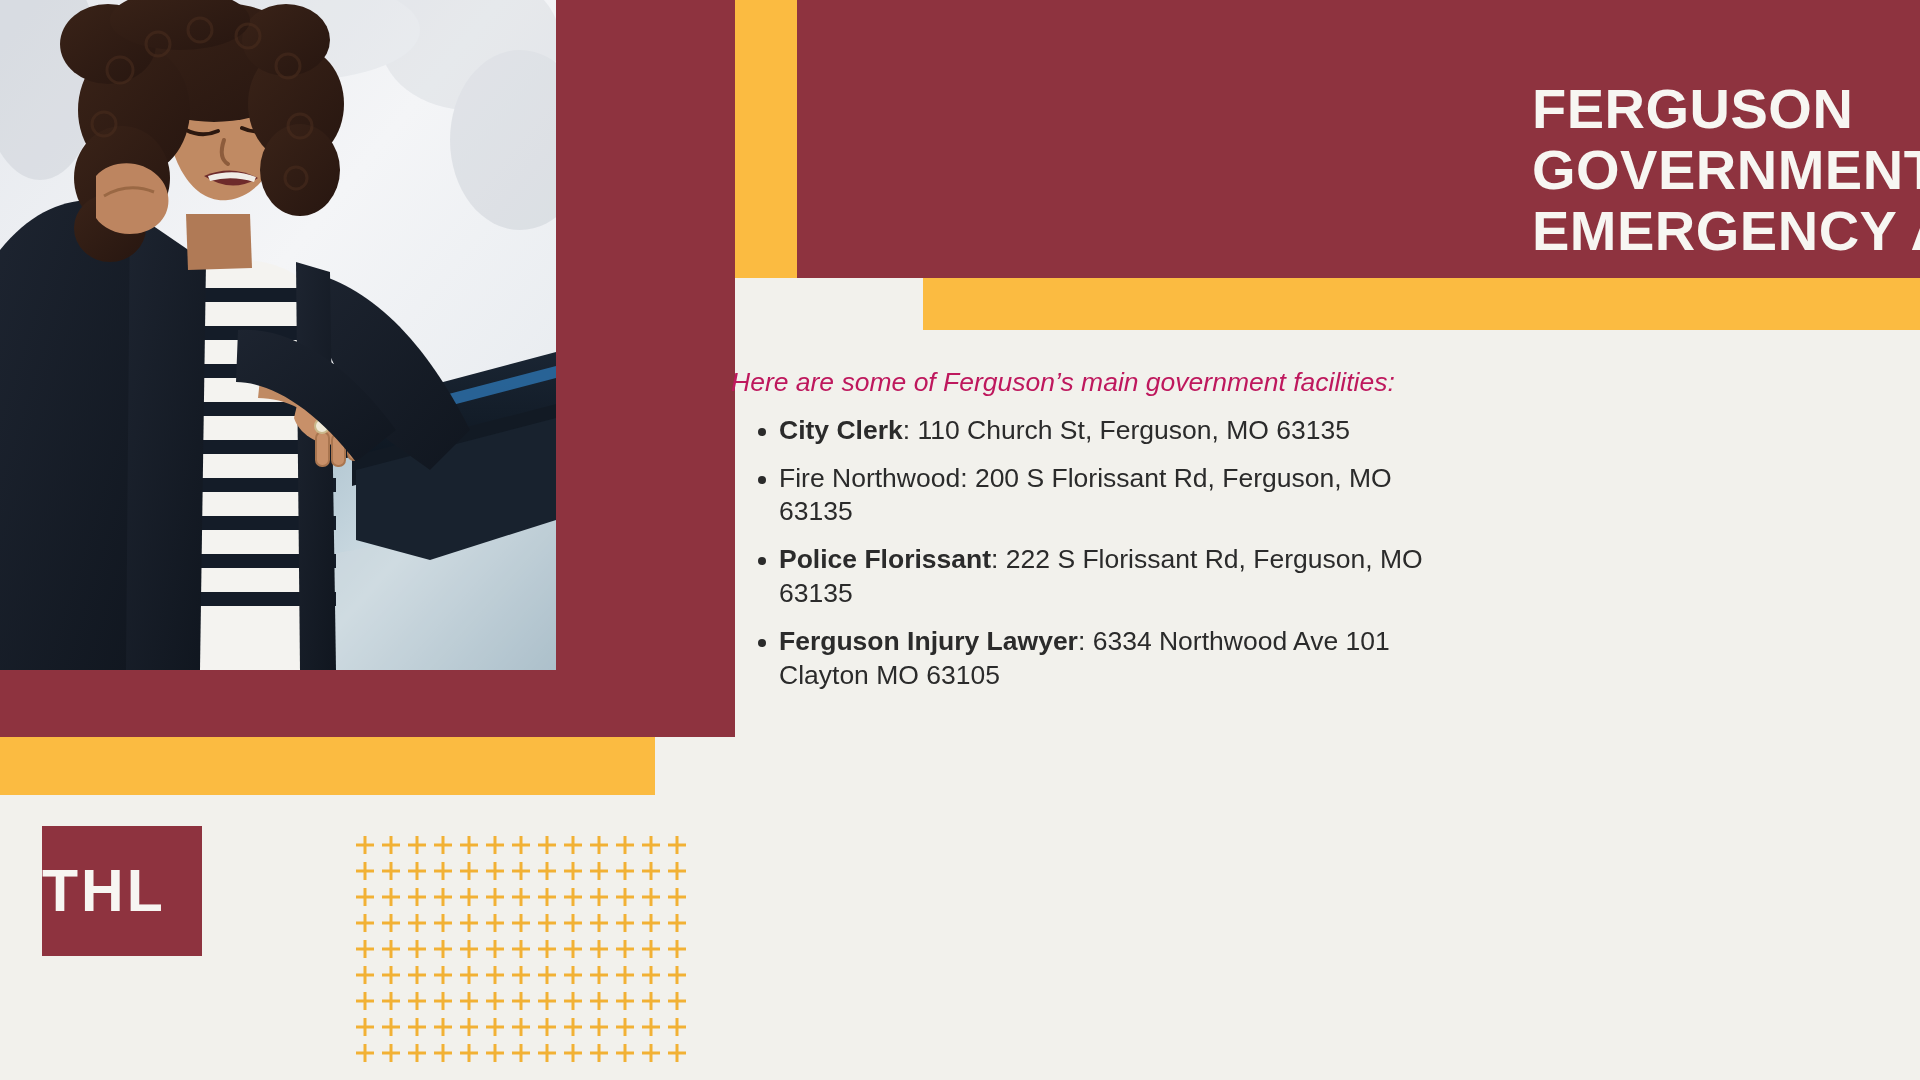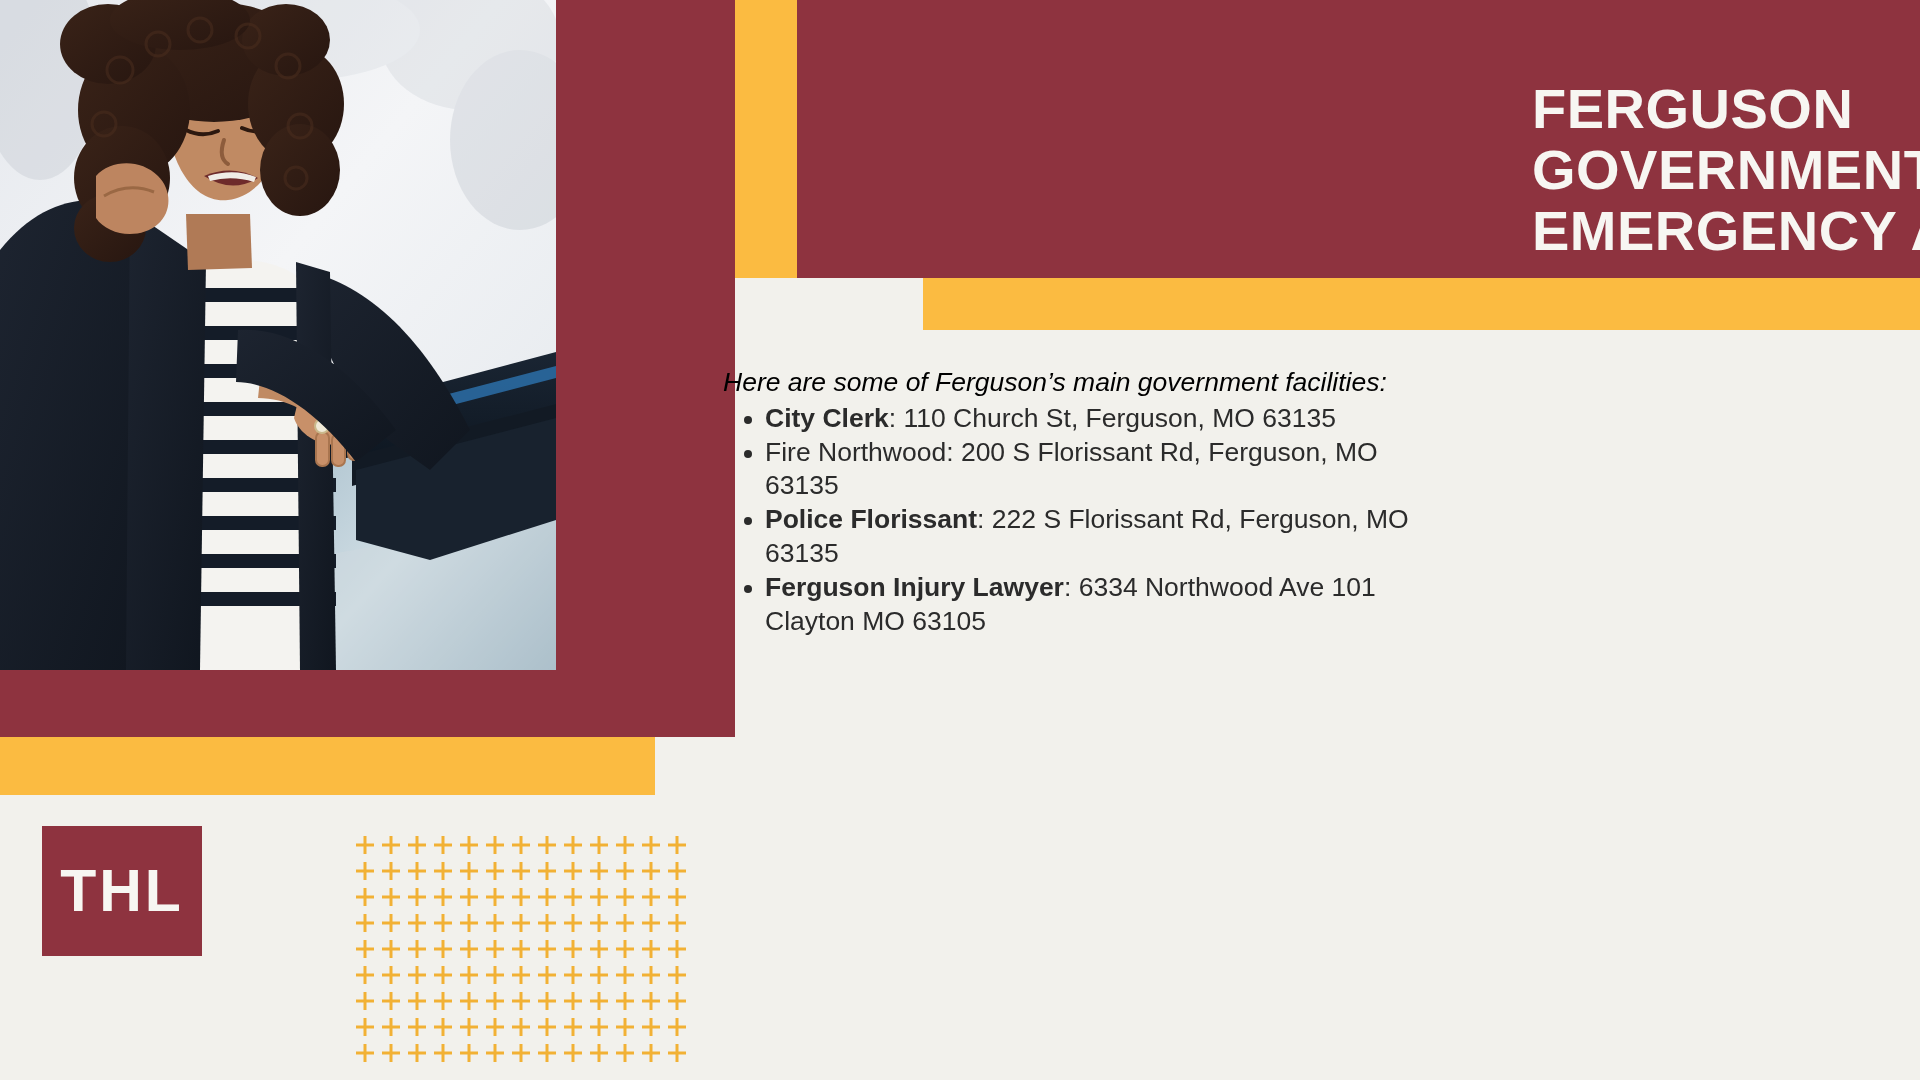--- a/index.html
+++ b/index.html
@@ -33,21 +33,21 @@
   .photo{
     position:absolute;left:0;top:0;width:556px;height:670px;
     overflow:hidden;background:#dfe3e8;
   }
   .photo svg{display:block;width:556px;height:670px;}
 
   
   .logo-box{
     position:absolute;left:42px;top:826px;width:160px;height:130px;
     background:#8e333f;
-    display:flex;align-items:center;justify-content:center;
+    display:flex;align-items:center;
   }
   .logo-text{
     color:#f7f6f2;
     font-size:59px;font-weight:700;letter-spacing:3px;line-height:1;
     font-family:"Liberation Sans", sans-serif;
   }
 
   
   .plus-grid{
     position:absolute;left:352px;top:832px;width:318px;height:230px;
@@ -76,35 +76,35 @@
 
   
   .content{
     position:absolute;left:723px;top:366px;width:720px;
     color:#222222;
   }
   .intro{
     font-style:italic;
     font-size:26.5px;
     line-height:1.28;
-    color:#000000;
-    margin:0 0 2px 0;
+    color:#be185d;
+    margin:0 0 2px 8px;
     font-family:"Liberation Sans", sans-serif;
   }
   ul.facility-list{
     list-style:none;
     margin:0;padding:0;
   }
   ul.facility-list li{
     position:relative;
     padding-left:42px;
     font-size:26.5px;
     line-height:1.275;
     color:#2b2b2b;
-    margin:0;
+    margin:14px;
     font-family:"Liberation Sans", sans-serif;
   }
   ul.facility-list li::before{
     content:"";
     position:absolute;left:21px;top:14px;
     width:8px;height:8px;border-radius:50%;
     background:#2b2b2b;
   }
   .li-name{font-weight:700;}
   .li-name.plain{font-weight:400;}

